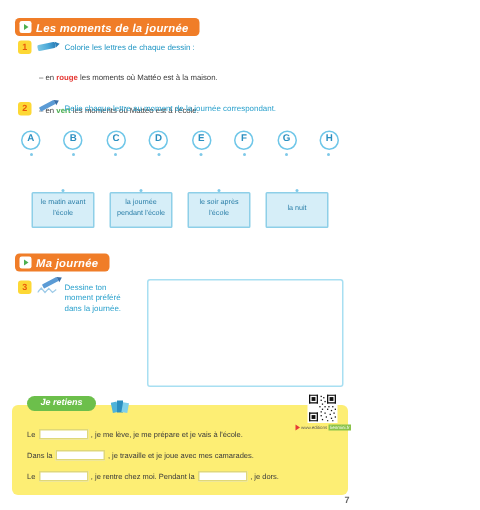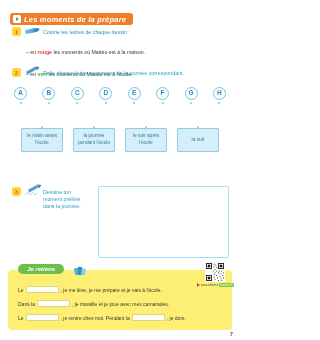--- a/index.html
+++ b/index.html
@@ -292,21 +292,21 @@
   }
 </style>
 </head>
 <body>
 
 <div class="page">
 
   <div style="position:absolute; left:10px; top:7px;">
     <div class="section-header">
       <span class="sh-icon"></span>
-      <span class="sh-title">Les moments de la prépare</span>
+      <span class="sh-title">Les moments de la journée</span>
     </div>
   </div>
 
   <div style="position:absolute; left:12px; top:27px; width:215px;">
     <div class="ex-row">
       <span class="ex-num">1</span>
       <span class="ex-icon">
         <span class="icon-crayon"></span>
       </span>
       <span class="ex-text">Colorie les lettres de chaque dessin :</span>
@@ -380,20 +380,26 @@
     <div class="answer-item">
       <span class="link-dot"></span>
       <div class="answer-box">le soir après l'école</div>
     </div>
     <div class="answer-item">
       <span class="link-dot"></span>
       <div class="answer-box">la nuit</div>
     </div>
   </div>
 
+  <div style="position:absolute; left:10px; top:164px;">
+    <div class="section-header">
+      <span class="sh-icon"></span>
+      <span class="sh-title">Ma journée</span>
+    </div>
+  </div>
 
   <div style="position:absolute; left:12px; top:187px; width:78px;">
     <div class="ex-row">
       <span class="ex-num">3</span>
       <span class="ex-icon">
         <span class="icon-pencil" style="left:3px; top:0px;"></span>
         <svg class="icon-scribble" viewBox="0 0 13 5">
           <path d="M0 4 L2.5 1 L5 4 L7.5 1.2 L10 4 L12.5 2" stroke="#9ecbe8" stroke-width="0.8" fill="none"></path>
         </svg>
       </span>

